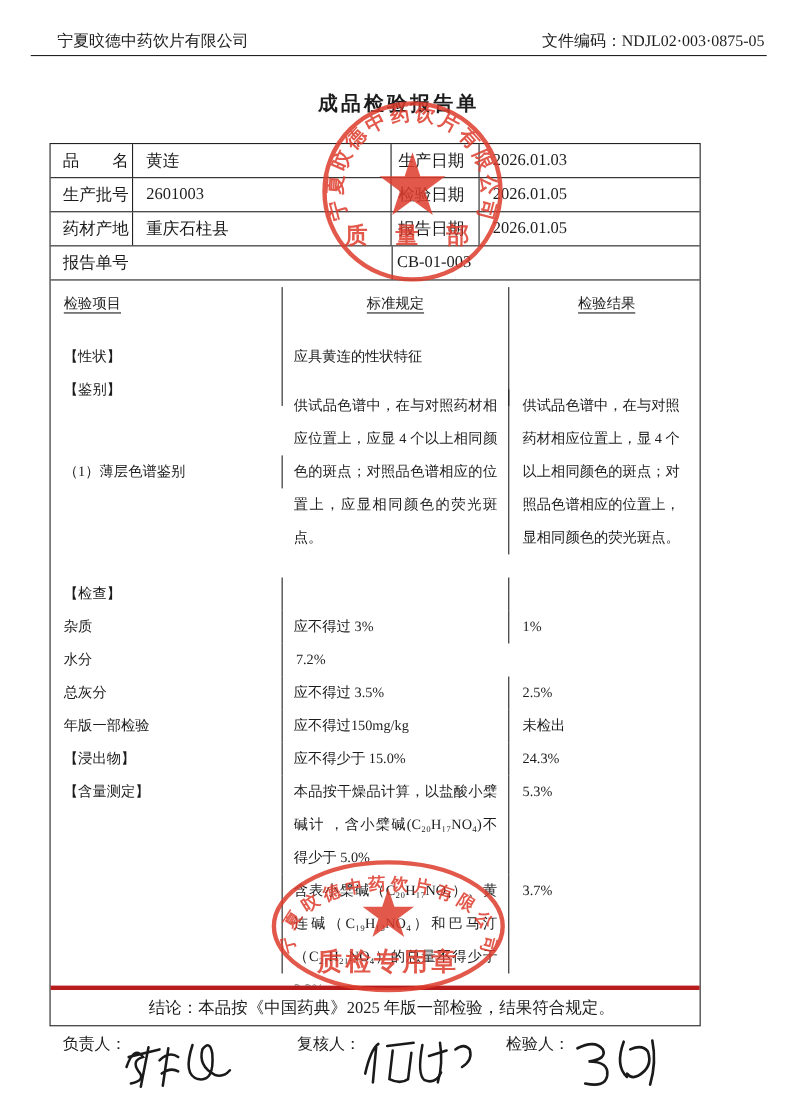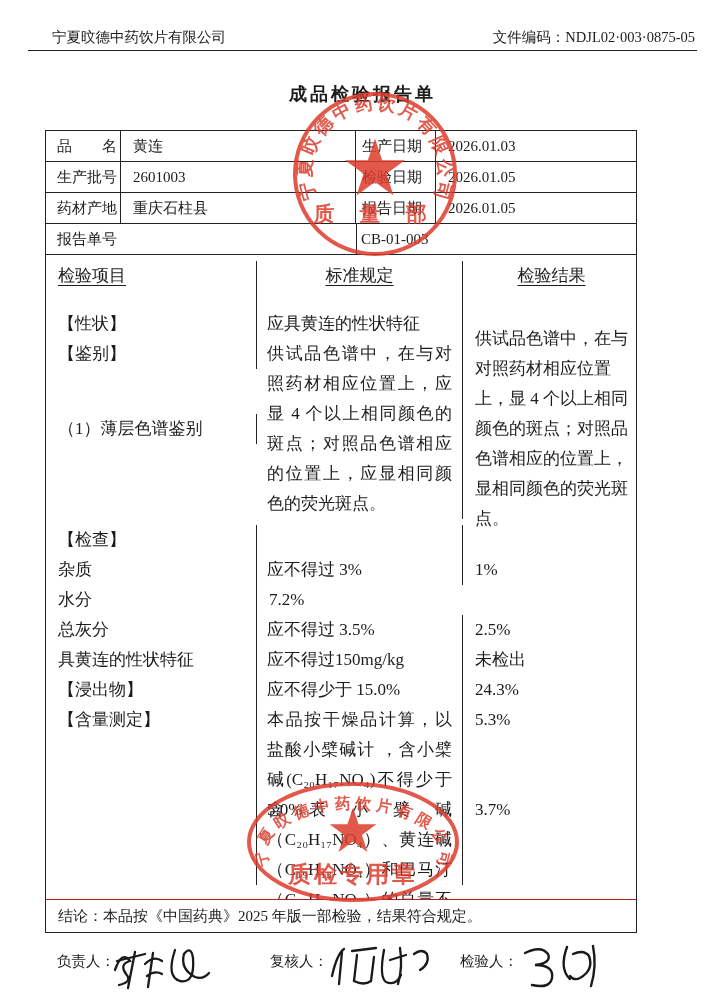--- a/index.html
+++ b/index.html
@@ -36,41 +36,41 @@
   .info-row{display:flex;height:30px;border-bottom:1px solid #222;}
   .info-row>div{display:flex;align-items:center;box-sizing:border-box;overflow:hidden;}
   .il1{width:75px;border-right:1px solid #222;padding-left:11px;}
   .iv1{width:235px;border-right:1px solid #222;padding-left:12px;}
   .il2{width:80px;border-right:1px solid #222;padding-left:6px;}
   .iv2{flex:1;padding-left:12px;}
   .il-full{width:311px;border-right:1px solid #222;padding-left:11px;}
   .iv-full{flex:1;padding-left:4px;}
 
   .body-section{height:645px;overflow:hidden;padding-top:6px;box-sizing:border-box;
-    border-bottom:1px solid #b91c1c;font-size:17px;}
+    border-bottom:4px solid #b91c1c;font-size:13px;}
   .brow{display:flex;}
   .brow>div{box-sizing:border-box;line-height:30px;}
   .bc1{width:211px;border-right:1px solid #222;padding:0 8px 0 12px;}
   .bc2{width:206px;border-right:1px solid #222;padding:0 10px;text-align:justify;}
   .bc3{flex:1;padding:0 8px 0 12px;}
   .brow-hdr{height:48px;}
   .brow-hdr .hd{text-decoration:underline;text-underline-offset:4px;line-height:26px;}
   .brow-hdr .bc2,.brow-hdr .bc3{text-align:center;}
   .row-s{height:30px;}
   .row-tlc{height:120px;align-items:center;}
   .row-gap{margin-top:36px;}
   .row-assay{height:90px;}
 
   .conclusion-row{
-    height:32px;display:flex;align-items:center;padding-left:12px;font-size:15px;
+    height:32px;display:flex;align-items:center;padding-left:12px;font-size:15px;justify-content:center;
   }
 
   
   .sign-row{position:absolute;left:0;top:938px;width:725px;height:60px;font-size:14.5px;}
-  .sig-label{position:absolute;top:14px;}
+  .sig-label{position:absolute;top:2px;}
   .sig-svg{position:absolute;}
 
   
   .stamp{position:absolute;pointer-events:none;opacity:0.85;}
   .stamp text{fill:#dd3b2c;}
   .stamp .ring{fill:none;stroke:#dd3b2c;}
 </style>
 </head>
 <body>
 
@@ -144,21 +144,21 @@
       <div class="brow row-s">
         <div class="bc1">水分</div>
         <div class="bc3">7.2%</div>
       </div>
       <div class="brow row-s">
         <div class="bc1">总灰分</div>
         <div class="bc2">应不得过 3.5%</div>
         <div class="bc3">2.5%</div>
       </div>
       <div class="brow row-s">
-        <div class="bc1">具黄连的性状特征</div>
+        <div class="bc1">年版一部检验</div>
         <div class="bc2">应不得过150mg/kg</div>
         <div class="bc3">未检出</div>
       </div>
       <div class="brow row-s">
         <div class="bc1">【浸出物】</div>
         <div class="bc2">应不得少于 15.0%</div>
         <div class="bc3">24.3%</div>
       </div>
       <div class="brow row-assay">
         <div class="bc1">【含量测定】</div>

